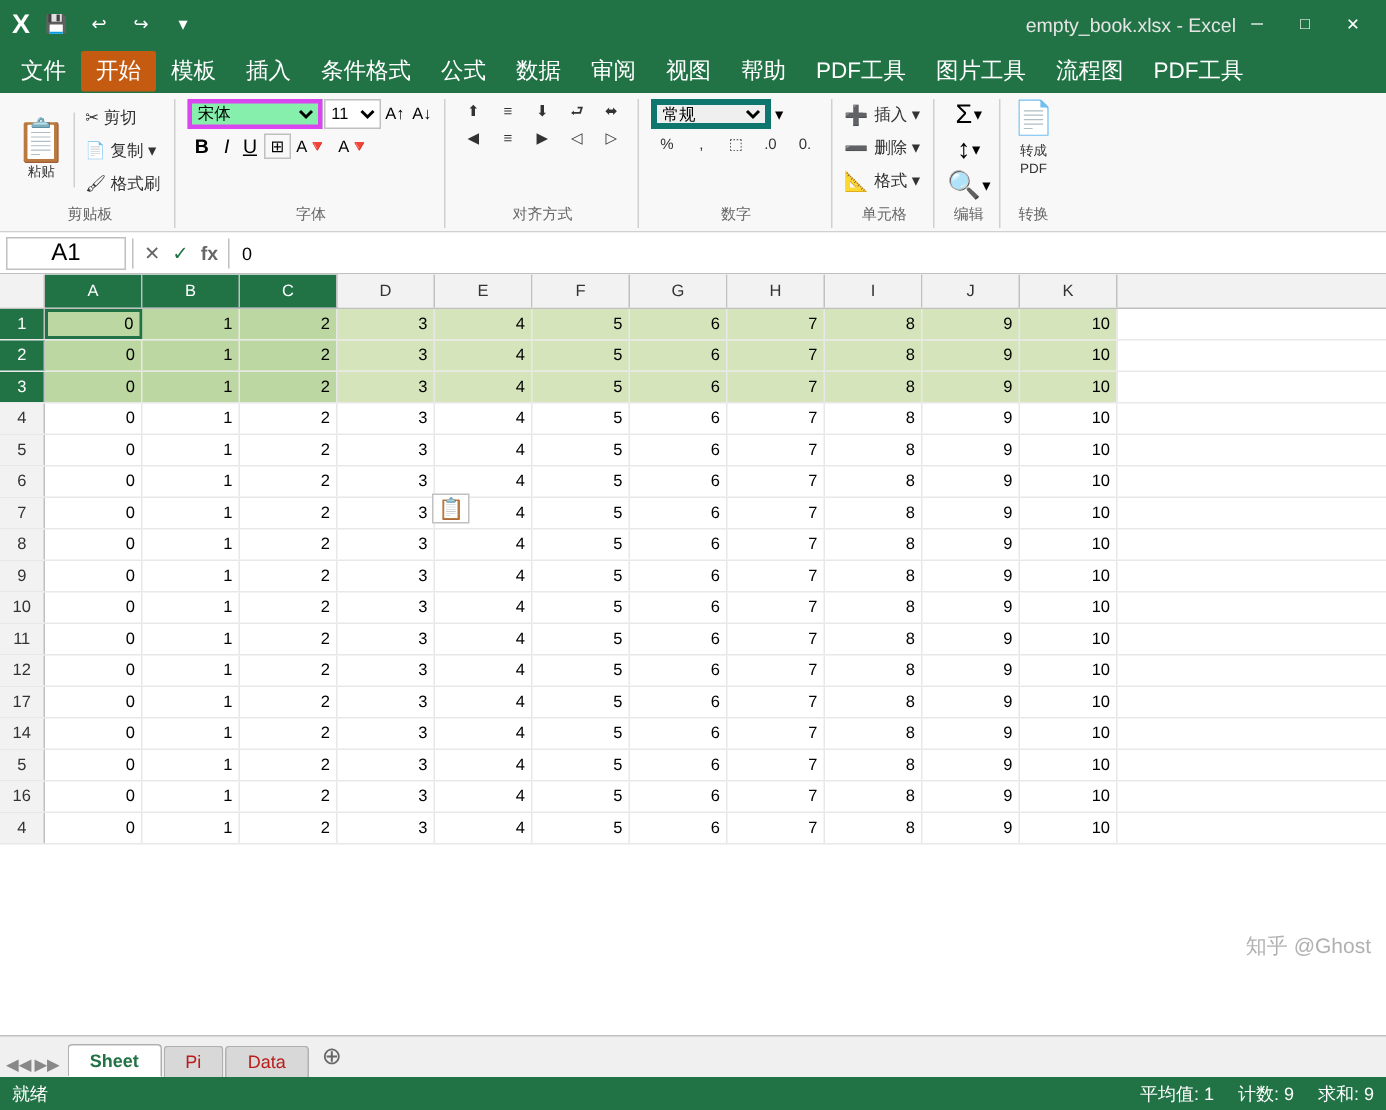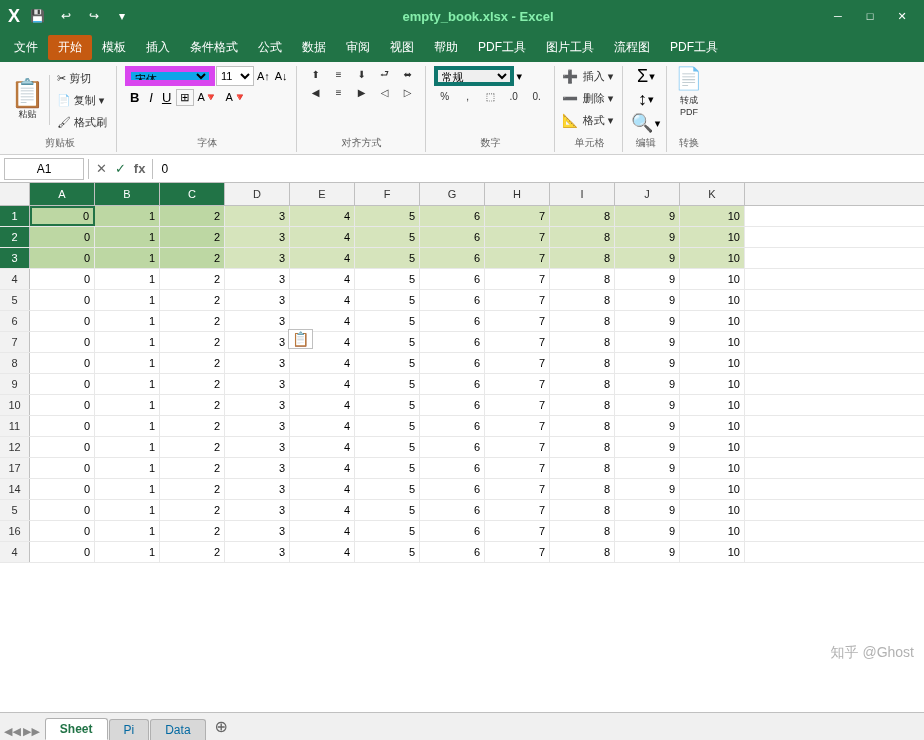--- a/index.html
+++ b/index.html
@@ -9,39 +9,39 @@
     #title-bar {
       height: 32px;
       background: #217346;
       display: flex;
       align-items: center;
       justify-content: space-between;
       padding: 0 8px;
       color: white;
     }
     #title-bar .title-left { display: flex; align-items: center; gap: 8px; }
-    #title-bar .title-text { font-size: 13px; font-weight: bold; flex: 1; text-align: center; color: #86efac; }
+    #title-bar .title-text { font-size: 13px; font-weight: normal; flex: 1; text-align: right; color: #e5e5e5; }
     #title-bar .win-controls { display: flex; gap: 4px; }
     #title-bar .win-btn { width: 28px; height: 20px; display: flex; align-items: center; justify-content: center; font-size: 11px; color: white; cursor: pointer; }
 
     
     .qa-icon { width: 20px; height: 20px; display: inline-flex; align-items: center; justify-content: center; color: white; font-size: 12px; cursor: pointer; }
 
     
     #menu-bar {
       height: 30px;
       background: #217346;
       display: flex;
       align-items: center;
       padding: 0 4px;
       color: white;
     }
     .menu-item {
       padding: 4px 10px;
-      font-size: 12px;
+      font-size: 15px;
       color: white;
       cursor: pointer;
       border-radius: 2px;
       text-align: center;
     }
     .menu-item.active { background: #c55a11; color: white; }
 
     
     #ribbon {
       background: #f8f8f8;
@@ -80,21 +80,21 @@
       display: flex;
       align-items: center;
       padding: 0 4px;
       gap: 4px;
     }
     #name-box {
       width: 80px;
       height: 22px;
       border: 1px solid #c0c0c0;
       padding: 0 4px;
-      font-size: 12px;
+      font-size: 16px;
       text-align: center;
     }
     #formula-icons { display: flex; gap: 2px; align-items: center; color: #666; font-size: 13px; }
     #formula-icon-sep { width: 1px; height: 20px; background: #c0c0c0; }
     #formula-input {
       flex: 1;
       height: 22px;
       border: none;
       outline: none;
       font-size: 12px;
@@ -195,21 +195,21 @@
       gap: 1px;
     }
     .sheet-tab {
       padding: 3px 14px;
       background: #d8d8d8;
       border: 1px solid #b0b0b0;
       border-bottom: none;
       border-radius: 3px 3px 0 0;
       font-size: 12px;
       cursor: pointer;
-      color: #0369a1;
+      color: #b91c1c;
     }
     .sheet-tab.active {
       background: white;
       border-bottom: 1px solid white;
       color: #217346;
       font-weight: bold;
     }
     .sheet-tab-add {
       padding: 3px 8px;
       background: transparent;
@@ -231,22 +231,22 @@
       font-size: 12px;
       justify-content: space-between;
     }
     .status-right { display: flex; gap: 16px; align-items: center; }
 
     
     .font-select {
       width: 90px;
       height: 20px;
       font-size: 11px;
-      border: 6px solid #d946ef;
-      background: #0ea5e9;
+      border: 3px solid #d946ef;
+      background: #86efac;
     }
     .size-select {
       width: 38px;
       height: 20px;
       font-size: 11px;
       border: 1px solid #c0c0c0;
       background: white;
     }
 
     
@@ -742,13 +742,21 @@
     <div style="display:flex; align-items:center; gap:2px; color:#888; font-size:11px; margin-right:4px; margin-bottom:2px;">
       <span>◀◀</span>
       <span>▶▶</span>
     </div>
     <div class="sheet-tab active">Sheet</div>
     <div class="sheet-tab">Pi</div>
     <div class="sheet-tab">Data</div>
     <button class="sheet-tab-add">⊕</button>
   </div>
 
+  <div id="status-bar">
+    <span>就绪</span>
+    <div class="status-right">
+      <span>平均值: 1</span>
+      <span>计数: 9</span>
+      <span>求和: 9</span>
+    </div>
+  </div>
 </div>
 
 </body></html>

